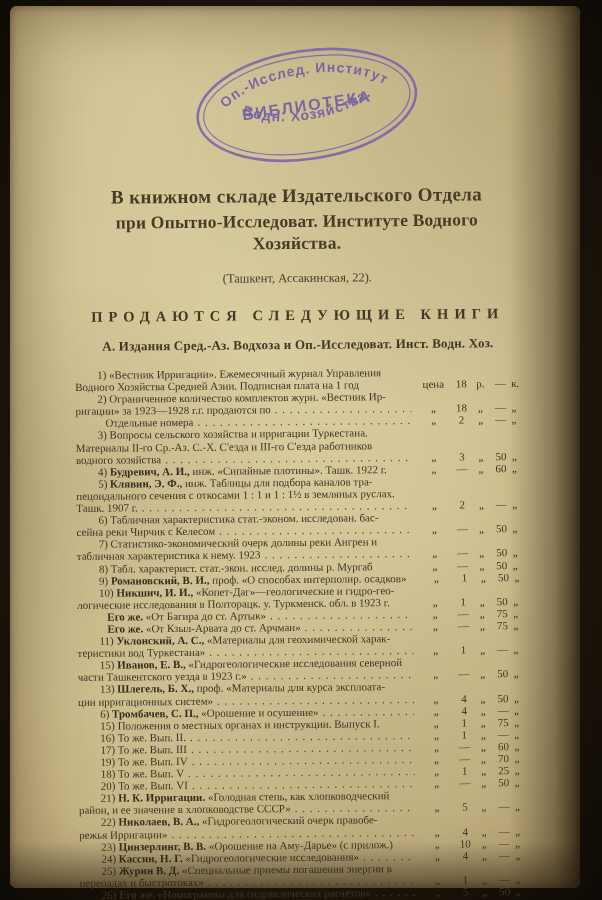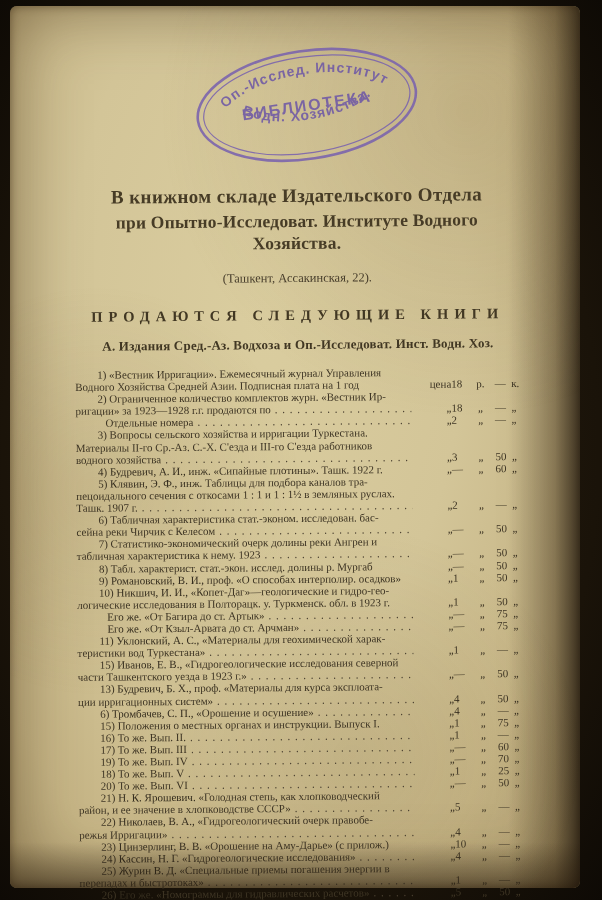--- a/index.html
+++ b/index.html
@@ -28,27 +28,27 @@
   .h1b{margin:2px 0 0;font-size:17.5px;font-weight:700;text-align:center;letter-spacing:.2px;color:#473c26;line-height:22px;}
   .address{margin-top:17px;text-align:center;font-size:12.5px;color:#463c2a;}
   .sale-title{margin-top:21px;text-align:center;font-size:14.5px;font-weight:700;letter-spacing:6px;color:#413723;}
   .section-title{margin-top:13px;text-align:center;font-size:13px;font-weight:700;letter-spacing:.2px;color:#413723;}
   .list{margin-top:14px;font-size:11px;line-height:12.1px;color:#3e3524;}
   .row{display:flex;align-items:baseline;}
   .txt{flex:0 1 auto;white-space:nowrap;}
   .ind-f .txt{padding-left:22px;}
   .ind-c .txt{padding-left:0;}
   .ind-i .txt{padding-left:30px;}
-  .b{font-weight:400;color:#352d1e;}
+  .b{font-weight:700;color:#352d1e;}
   .leader{flex:1 1 6px;overflow:hidden;white-space:nowrap;margin:0 4px;min-width:4px;color:#4a4030;}
   .leader.dotted::after{content:". . . . . . . . . . . . . . . . . . . . . . . . . . . . . . . . . . . . . . . . . . . . .";letter-spacing:1px;}
   .price{display:flex;flex:0 0 auto;white-space:nowrap;}
   .price span{display:inline-block;}
-  .price .pre{width:36px;text-align:right;}
-  .price .rub{width:20px;text-align:left;}
+  .price .pre{width:36px;text-align:center;}
+  .price .rub{width:20px;text-align:center;}
   .price .mid{width:18px;text-align:center;}
   .price .kop{width:22px;text-align:center;}
   .price .post{width:10px;text-align:left;}
 </style>
 </head>
 <body>
 
 <div class="scan">
   <div class="page">
     <div class="texture"></div>
@@ -307,21 +307,21 @@
                 <span class="pre">„</span>
                 <span class="rub">—</span>
                 <span class="mid">„</span>
                 <span class="kop">50</span>
                 <span class="post">„</span>
               </span>
             </div>
           </div>
           <div class="item">
             <div class="row ind-f">
-              <span class="txt"><span>13) </span><span class="b">Будревич, Б. Х.,</span><span> проф. «Материалы для курса эксплоата-</span></span>
+              <span class="txt"><span>13) </span><span class="b">Шлегель, Б. Х.,</span><span> проф. «Материалы для курса эксплоата-</span></span>
               <span class="leader"></span>
             </div>
             <div class="row ind-c">
               <span class="txt"><span>ции ирригационных систем»</span></span>
               <span class="leader dotted"></span>
               <span class="price">
                 <span class="pre">„</span>
                 <span class="rub">4</span>
                 <span class="mid">„</span>
                 <span class="kop">50</span>
@@ -415,21 +415,21 @@
                 <span class="pre">„</span>
                 <span class="rub">—</span>
                 <span class="mid">„</span>
                 <span class="kop">50</span>
                 <span class="post">„</span>
               </span>
             </div>
           </div>
           <div class="item">
             <div class="row ind-f">
-              <span class="txt"><span>21) </span><span class="b">Н. К. Ярошевич.</span><span> «Голодная степь, как хлопководческий</span></span>
+              <span class="txt"><span>21) </span><span class="b">Н. К. Ирригации.</span><span> «Голодная степь, как хлопководческий</span></span>
               <span class="leader"></span>
             </div>
             <div class="row ind-c">
               <span class="txt"><span>район, и ее значение в хлопководстве СССР»</span></span>
               <span class="leader dotted"></span>
               <span class="price">
                 <span class="pre">„</span>
                 <span class="rub">5</span>
                 <span class="mid">„</span>
                 <span class="kop">—</span>

